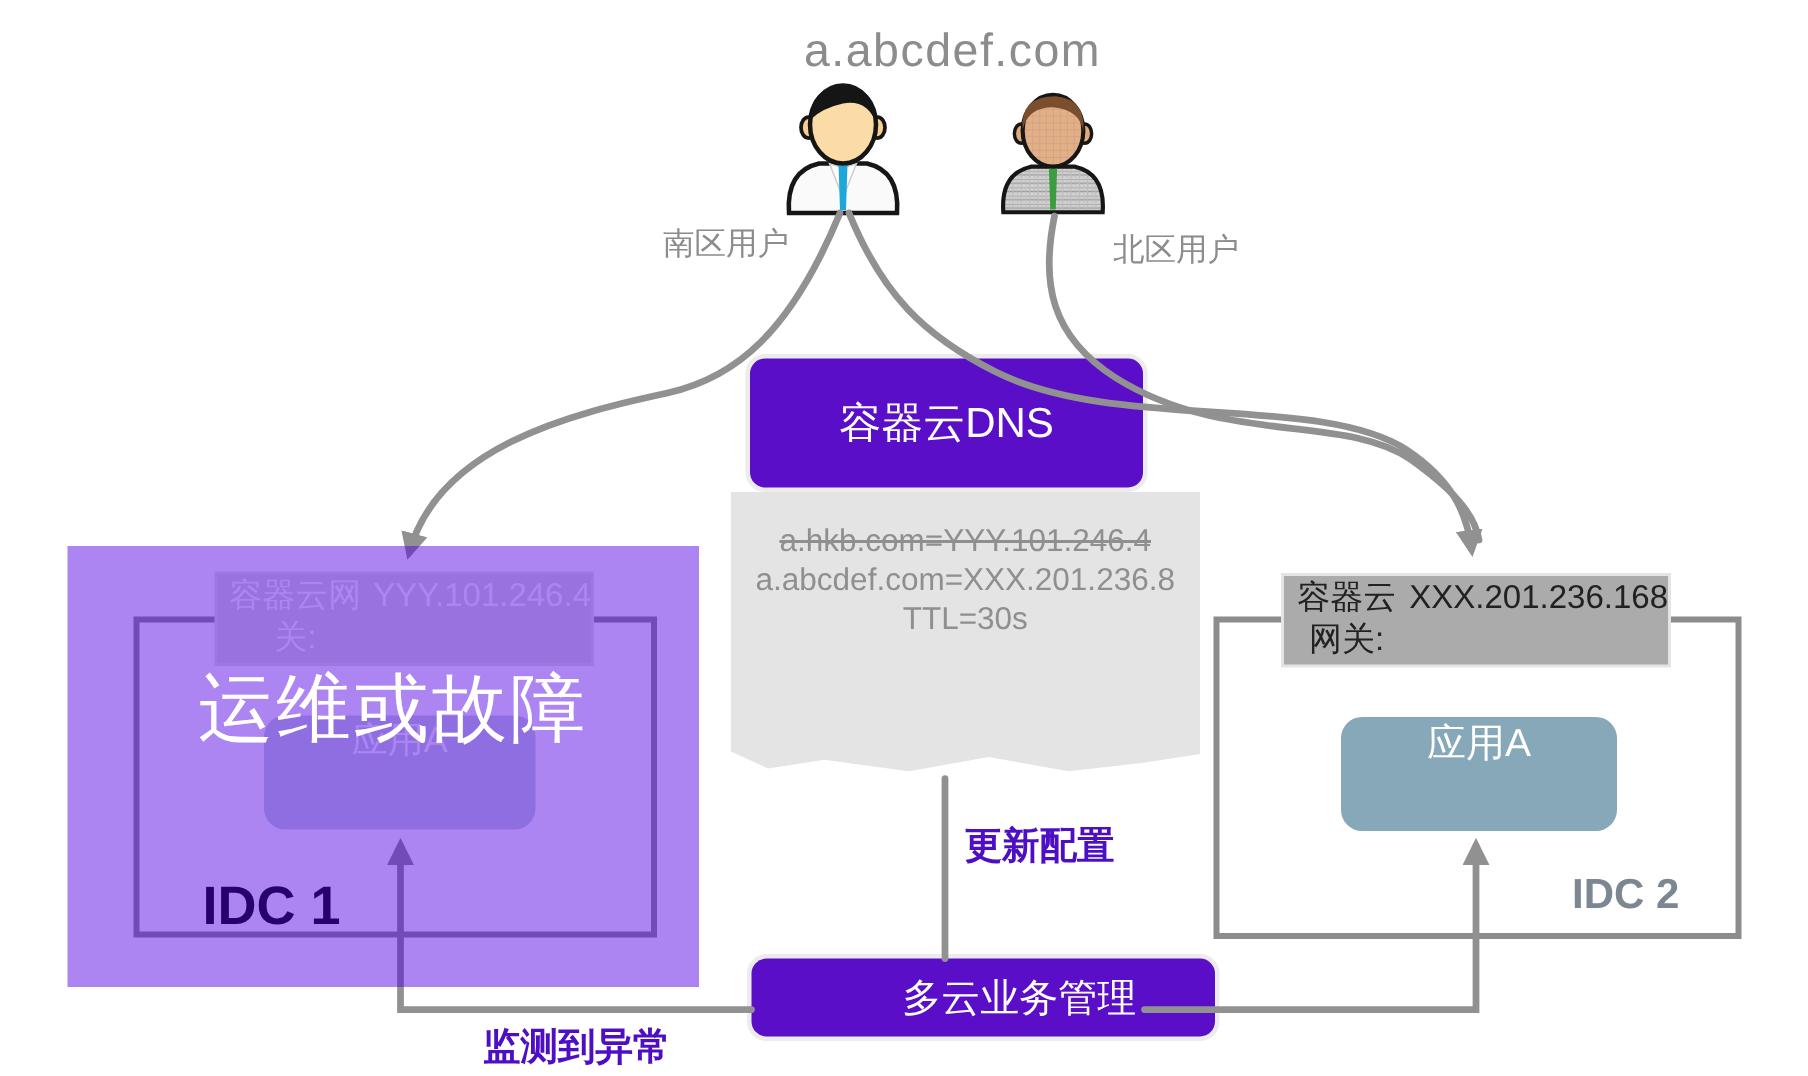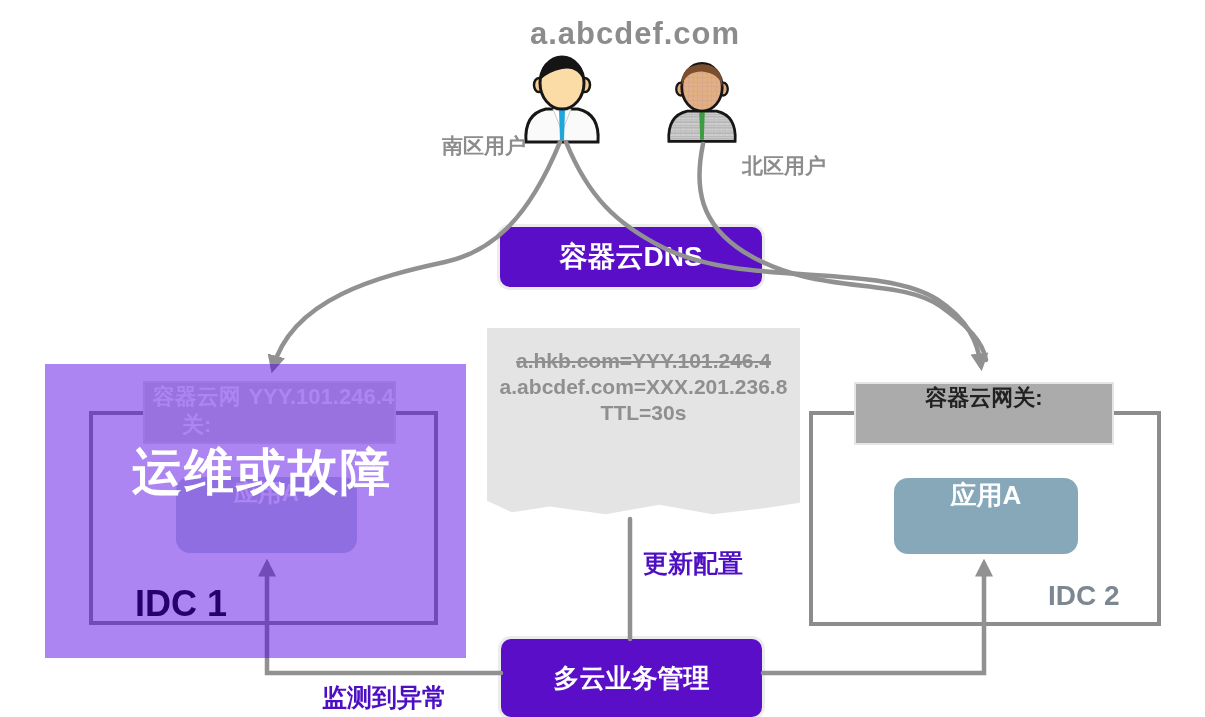--- a/index.html
+++ b/index.html
@@ -1,35 +1,35 @@
 <!DOCTYPE html>
 <html style="--accent-purple: #5A0EC8; --annotation-purple: #4E0FC4; --overlay-purple: rgba(82,0,228,0.48); --connector-gray: #919191; --outline-gray: #8C8C8C; --note-bg: #E4E4E4; --note-text: #8F8F8F; --gateway-bg: #ABABAB; --gateway-bg-idc1: #DADADA; --gateway-text: #212121; --app-teal: #86A8B8; --idc-label-gray: #7C8792; --muted-text: #8C8C8C;"><head>
 <meta charset="utf-8">
 <style>
   html,body{margin:0;padding:0;background:#ffffff;}
   #stage{
     position:relative;width:1205px;height:717px;background:#ffffff;overflow:hidden;
     font-family:"Liberation Sans","DejaVu Sans",sans-serif;
   }
-  .abs{position:absolute;font-weight:bold;}
+  .abs{position:absolute;}
   
   .page-title{
     left:400px;top:16px;width:470px;text-align:center;
     font-size:31px;color:var(--muted-text);letter-spacing:1px;z-index:1;
   }
   .user-label{font-size:21px;color:var(--muted-text);z-index:1;}
   .user-icon{z-index:1;}
   
   .purple-box{
     background:var(--accent-purple);color:#ffffff;text-align:center;
     border-radius:10px;box-shadow:0 0 0 3px #ececec;z-index:1;
     display:flex;align-items:center;justify-content:center;
   }
-  #dns-box{left:500px;top:227px;width:262px;height:60px;font-size:28px;}
-  #mgmt-box{left:501px;top:639px;width:261px;height:78px;font-size:26px;}
+  #dns-box{left:500px;top:239px;width:262px;height:86px;font-size:28px;}
+  #mgmt-box{left:501px;top:639px;width:261px;height:52px;font-size:26px;padding-left:48px;}
   
   #note-box{
     left:487px;top:328px;width:313px;height:192px;background:var(--note-bg);
     color:var(--note-text);font-size:21px;text-align:center;z-index:1;
     clip-path:polygon(0% 0%,100% 0%,100% 91%,88% 94%,72% 97%,55% 92%,38% 97%,20% 93%,8% 96%,0% 90%);
   }
   .note-old{height:45px;overflow:hidden;margin-top:17px;line-height:26px;}
   .note-new{margin-top:20px;line-height:26px;}
   .strike{text-decoration:line-through;}
   .wrapblock{width:295px;margin:0 auto;word-break:break-all;}
@@ -77,21 +77,21 @@
     <svg width="100" height="92" viewBox="0 0 100 92">
       <path d="M14 90 Q12 62 34 57 L66 57 Q88 62 86 90 Z" fill="#FAFAFA" stroke="#161616" stroke-width="3"></path>
       <polygon points="50,60 41,57 50,80 59,57" fill="#ffffff" stroke="#cccccc" stroke-width="1"></polygon>
       <polygon points="47,58 53,58 52,88 48,88" fill="#1FA7DC"></polygon>
       <ellipse cx="27" cy="33" rx="5" ry="7" fill="#F8CE93" stroke="#161616" stroke-width="2.5"></ellipse>
       <ellipse cx="73" cy="33" rx="5" ry="7" fill="#F8CE93" stroke="#161616" stroke-width="2.5"></ellipse>
       <ellipse cx="50" cy="31" rx="22" ry="26" fill="#FCDCA6" stroke="#161616" stroke-width="3"></ellipse>
       <path d="M28 28 Q28 5 52 6 Q73 8 72 30 Q66 14 50 17 Q36 20 28 28 Z" fill="#151515"></path>
     </svg>
   </div>
-  <div class="abs user-label" style="left:442px;top:132px;">南区用户</div>
+  <div class="abs user-label" style="left:442px;top:148px;">南区用户</div>
 
   <div class="abs user-icon" style="left:656px;top:58px;">
     <svg width="92" height="86" viewBox="0 0 100 92">
       <defs>
         <pattern id="plaid" width="6" height="6" patternUnits="userSpaceOnUse">
           <rect width="6" height="6" fill="#D2D2D2"></rect>
           <path d="M0 0H6M0 3H6" stroke="#9a9a9a" stroke-width="1"></path>
           <path d="M0 0V6M3 0V6" stroke="#bdbdbd" stroke-width="1"></path>
         </pattern>
         <pattern id="facegrid" width="5" height="5" patternUnits="userSpaceOnUse">
@@ -126,20 +126,21 @@
     <div>YYY.101.246.4</div>
   </div>
   <div class="abs app-box" id="idc1-app">
     <span>应用A</span>
   </div>
   <div class="abs idc-label" id="idc1-label">IDC 1</div>
 
   <div class="abs idc-outline" id="idc2-outline"></div>
   <div class="abs gateway-box" id="idc2-gateway">
     <div>容器云网关:</div>
+    <div>XXX.201.236.168</div>
   </div>
   <div class="abs app-box" id="idc2-app">
     <span>应用A</span>
   </div>
   <div class="abs idc-label" id="idc2-label">IDC 2</div>
 
   <div class="abs purple-box" id="mgmt-box">
     <span>多云业务管理</span>
   </div>
 

